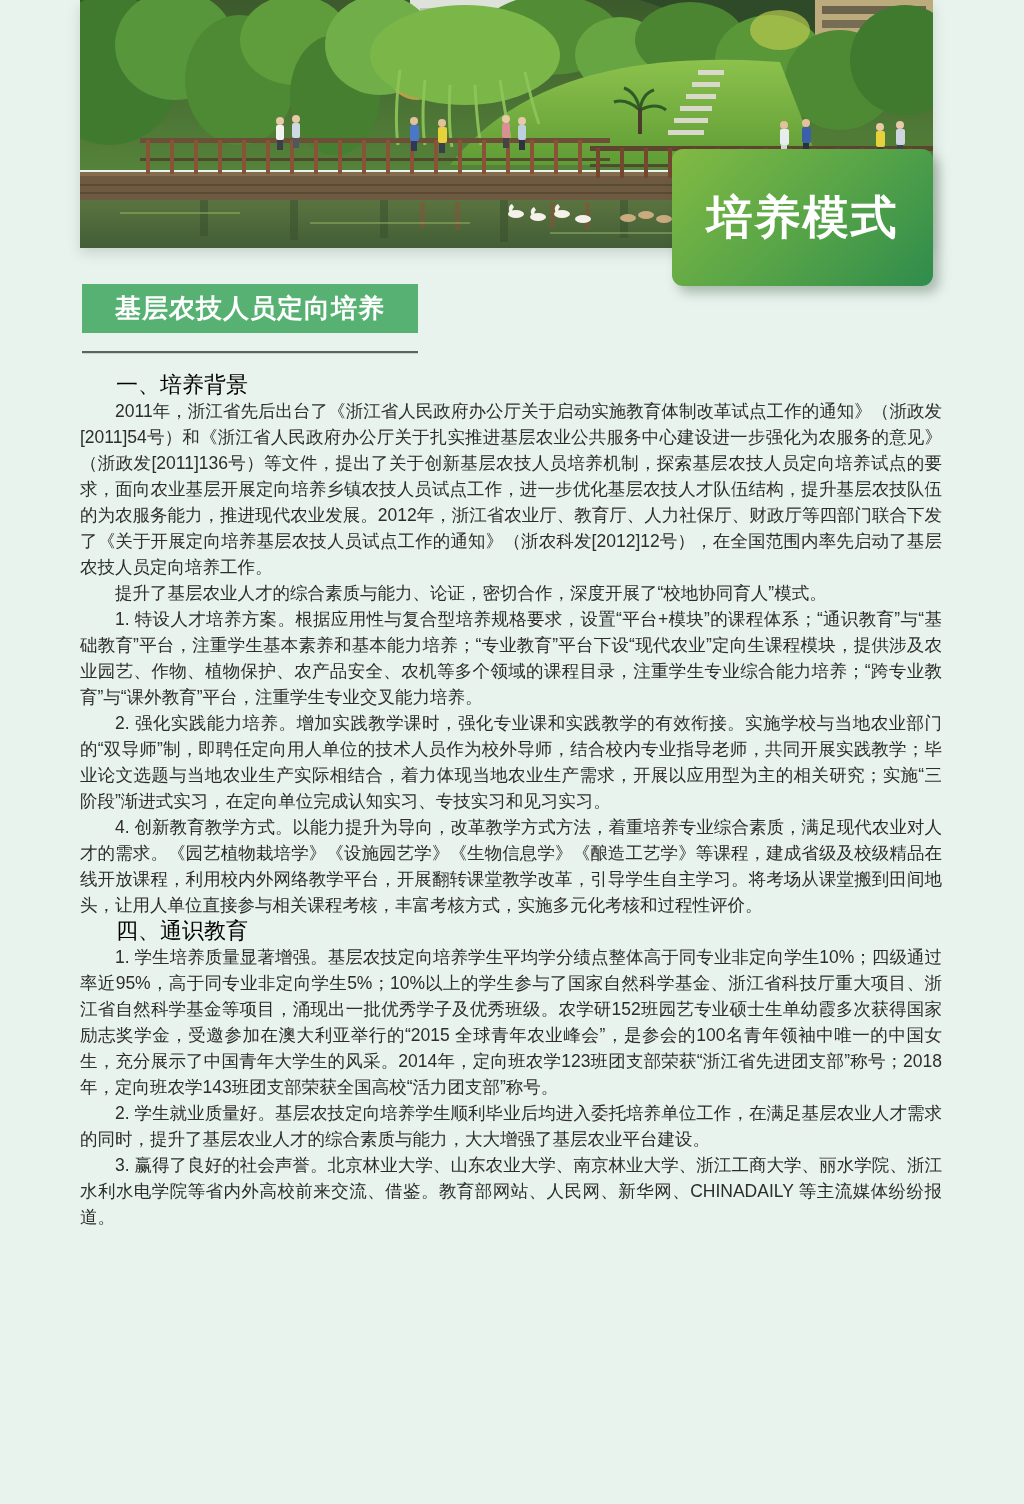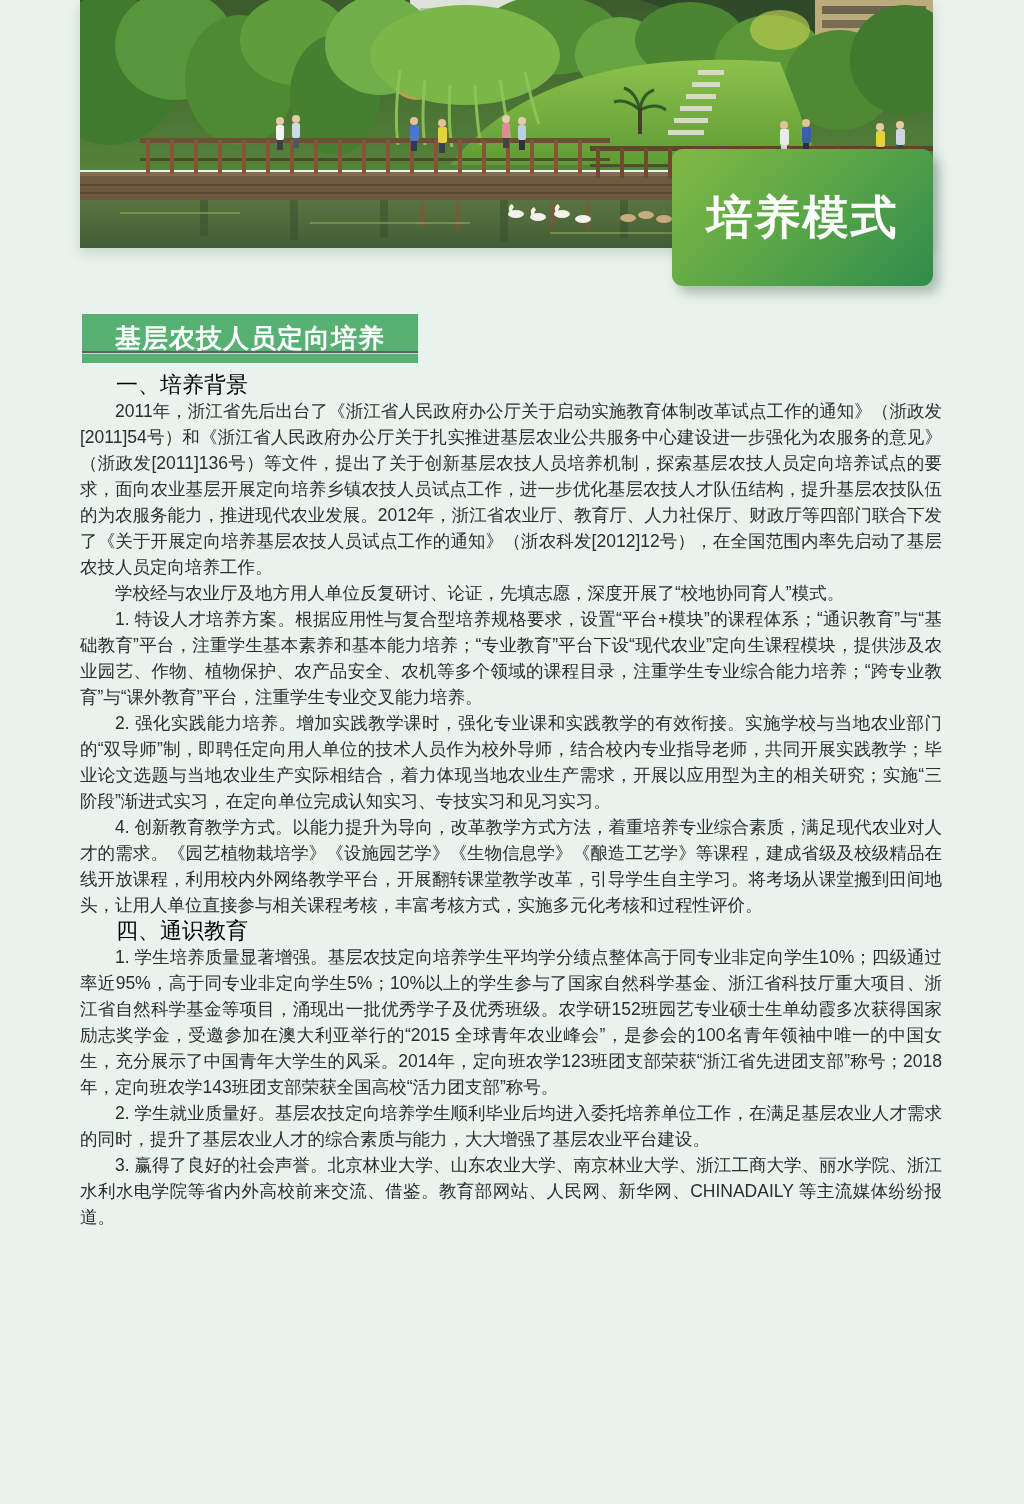--- a/index.html
+++ b/index.html
@@ -36,21 +36,21 @@
     color: #ffffff;
     font-size: 46px;
     font-weight: 700;
     letter-spacing: 2px;
     white-space: nowrap;
   }
 
   
   .badge {
     position: absolute;
-    left: 82px; top: 314px;
+    left: 82px; top: 284px;
     width: 336px; height: 49px;
     background: #57b173;
     display: flex; align-items: center; justify-content: center;
   }
   .badge span {
     color: #ffffff;
     font-size: 26px;
     font-weight: 700;
     letter-spacing: 1px;
     white-space: nowrap;
@@ -319,21 +319,21 @@
     <span>基层农技人员定向培养</span>
   </div>
   <div class="badge-rule"></div>
 
   <div class="article">
 
     <h3>一、培养背景</h3>
     <p>2011年，浙江省先后出台了《浙江省人民政府办公厅关于启动实施教育体制改革试点工作的通知》（浙政发[2011]54号）和《浙江省人民政府办公厅关于扎实推进基层农业公共服务中心建设进一步强化为农服务的意见》（浙政发[2011]136号）等文件，提出了关于创新基层农技人员培养机制，探索基层农技人员定向培养试点的要求，面向农业基层开展定向培养乡镇农技人员试点工作，进一步优化基层农技人才队伍结构，提升基层农技队伍的为农服务能力，推进现代农业发展。2012年，浙江省农业厅、教育厅、人力社保厅、财政厅等四部门联合下发了《关于开展定向培养基层农技人员试点工作的通知》（浙农科发[2012]12号），在全国范围内率先启动了基层农技人员定向培养工作。</p>
 
 
-    <p>学校经与农业厅及地方用人单位反复研讨、论证，先填志愿，深度开展了“校地协同育人”模式。</p>
+    <p>提升了基层农业人才的综合素质与能力、论证，密切合作，深度开展了“校地协同育人”模式。</p>
     <p>1. 特设人才培养方案。根据应用性与复合型培养规格要求，设置“平台+模块”的课程体系；“通识教育”与“基础教育”平台，注重学生基本素养和基本能力培养；“专业教育”平台下设“现代农业”定向生课程模块，提供涉及农业园艺、作物、植物保护、农产品安全、农机等多个领域的课程目录，注重学生专业综合能力培养；“跨专业教育”与“课外教育”平台，注重学生专业交叉能力培养。</p>
     <p>2. 强化实践能力培养。增加实践教学课时，强化专业课和实践教学的有效衔接。实施学校与当地农业部门的“双导师”制，即聘任定向用人单位的技术人员作为校外导师，结合校内专业指导老师，共同开展实践教学；毕业论文选题与当地农业生产实际相结合，着力体现当地农业生产需求，开展以应用型为主的相关研究；实施“三阶段”渐进式实习，在定向单位完成认知实习、专技实习和见习实习。</p>
     <p>4. 创新教育教学方式。以能力提升为导向，改革教学方式方法，着重培养专业综合素质，满足现代农业对人才的需求。《园艺植物栽培学》《设施园艺学》《生物信息学》《酿造工艺学》等课程，建成省级及校级精品在线开放课程，利用校内外网络教学平台，开展翻转课堂教学改革，引导学生自主学习。将考场从课堂搬到田间地头，让用人单位直接参与相关课程考核，丰富考核方式，实施多元化考核和过程性评价。</p>
 
     <h3>四、通识教育</h3>
     <p>1. 学生培养质量显著增强。基层农技定向培养学生平均学分绩点整体高于同专业非定向学生10%；四级通过率近95%，高于同专业非定向学生5%；10%以上的学生参与了国家自然科学基金、浙江省科技厅重大项目、浙江省自然科学基金等项目，涌现出一批优秀学子及优秀班级。农学研152班园艺专业硕士生单幼霞多次获得国家励志奖学金，受邀参加在澳大利亚举行的“2015 全球青年农业峰会”，是参会的100名青年领袖中唯一的中国女生，充分展示了中国青年大学生的风采。2014年，定向班农学123班团支部荣获“浙江省先进团支部”称号；2018年，定向班农学143班团支部荣获全国高校“活力团支部”称号。</p>
     <p>2. 学生就业质量好。基层农技定向培养学生顺利毕业后均进入委托培养单位工作，在满足基层农业人才需求的同时，提升了基层农业人才的综合素质与能力，大大增强了基层农业平台建设。</p>
     <p>3. 赢得了良好的社会声誉。北京林业大学、山东农业大学、南京林业大学、浙江工商大学、丽水学院、浙江水利水电学院等省内外高校前来交流、借鉴。教育部网站、人民网、新华网、CHINADAILY 等主流媒体纷纷报道。</p>
 
   </div>

